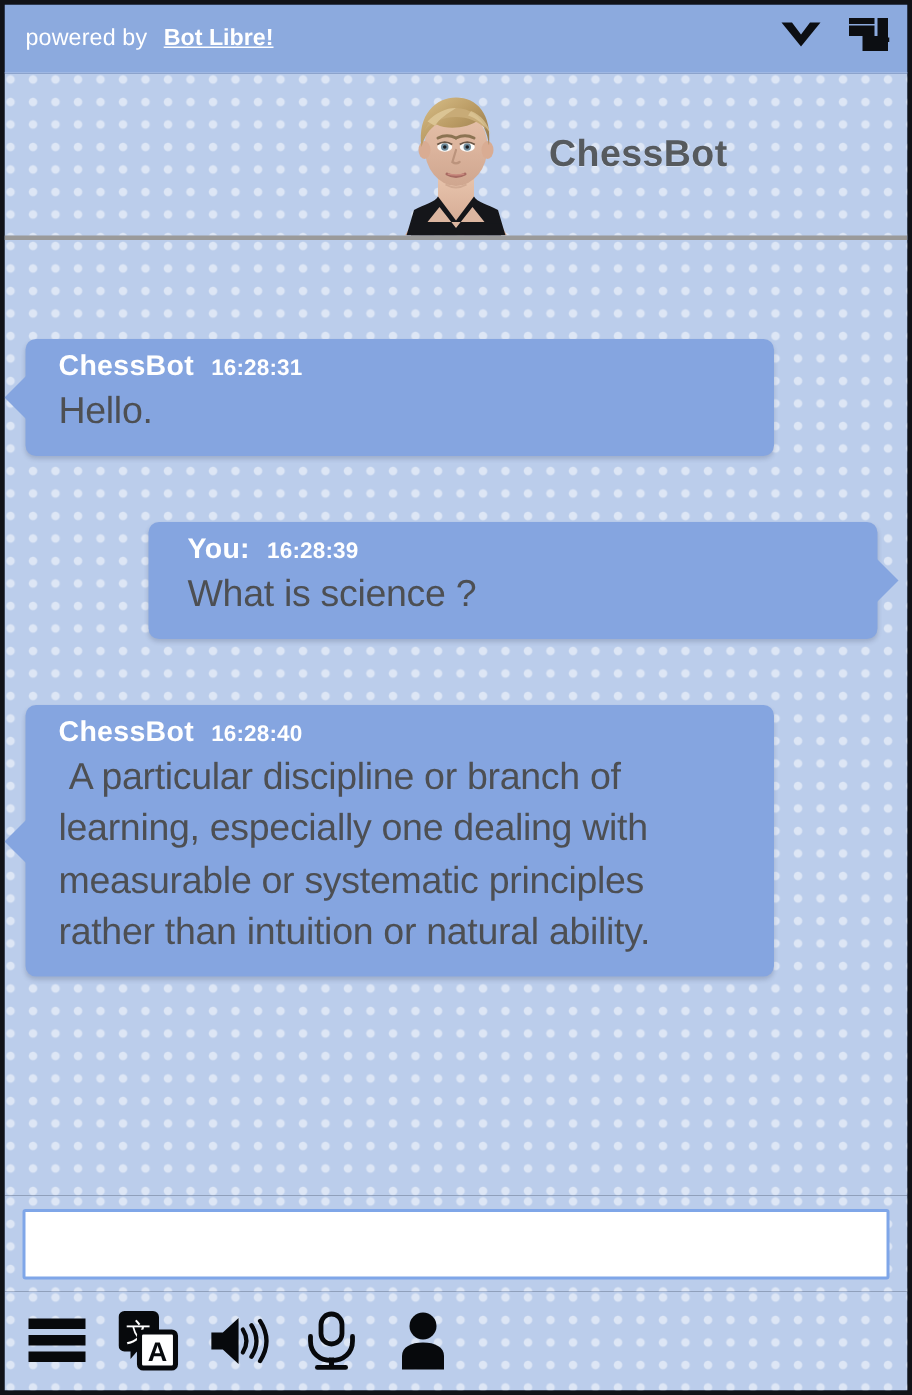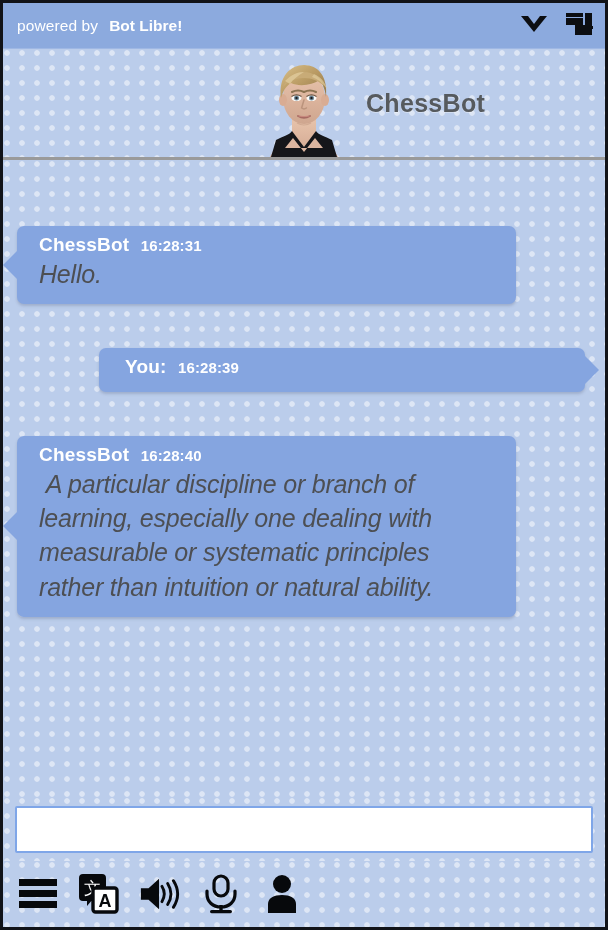--- a/index.html
+++ b/index.html
@@ -45,20 +45,21 @@
   }
   #powered-by-text {
     color: #ffffff;
     font-size: 15.5px;
     letter-spacing: .1px;
   }
   #bot-libre-link {
     color: #ffffff;
     font-size: 15.5px;
     font-weight: bold;
+    text-decoration: underline;
     margin-left: 11px;
     cursor: pointer;
   }
   #branding-actions {
     margin-left: auto;
     display: flex;
     align-items: center;
     gap: 16px;
   }
   .bar-icon { display: block; cursor: pointer; }
@@ -146,21 +147,20 @@
     font-size: 15px;
     margin-left: 7px;
     letter-spacing: .1px;
   }
   .msg-body {
     color: #4d4f53;
     font-size: 25px;
     line-height: 1.37;
     letter-spacing: -.2px;
     white-space: pre-wrap;
-    font-style: italic;
   }
 
   
   #input-area {
     flex: 0 0 auto;
     padding: 9px 12px 8px 12px;
   }
   #chat-input {
     width: 100%;
     height: 47px;
@@ -293,20 +293,21 @@
       </div>
     </div>
 
     <div class="msg-row user">
       <div class="bubble tail-right">
         <span class="tail"></span>
         <div class="msg-head">
           <span class="msg-sender">You:</span>
           <span class="msg-time">16:28:39</span>
         </div>
+        <div class="msg-body">What is science ?</div>
       </div>
     </div>
 
     <div class="msg-row bot">
       <div class="bubble tail-left">
         <span class="tail"></span>
         <div class="msg-head">
           <span class="msg-sender">ChessBot</span>
           <span class="msg-time">16:28:40</span>
         </div>

